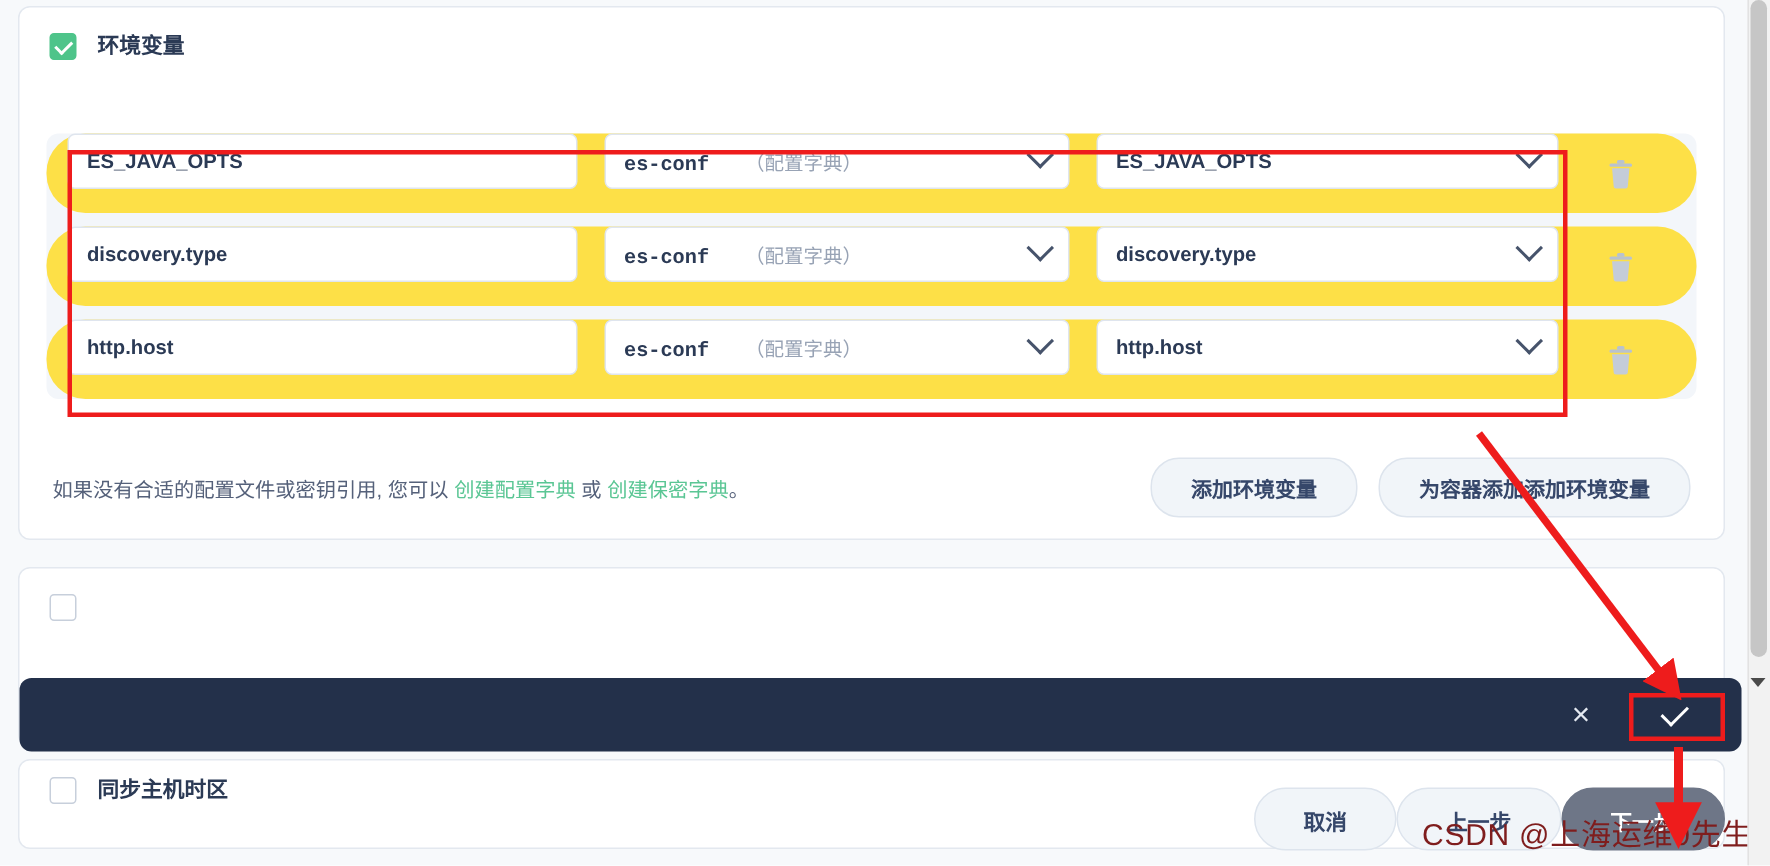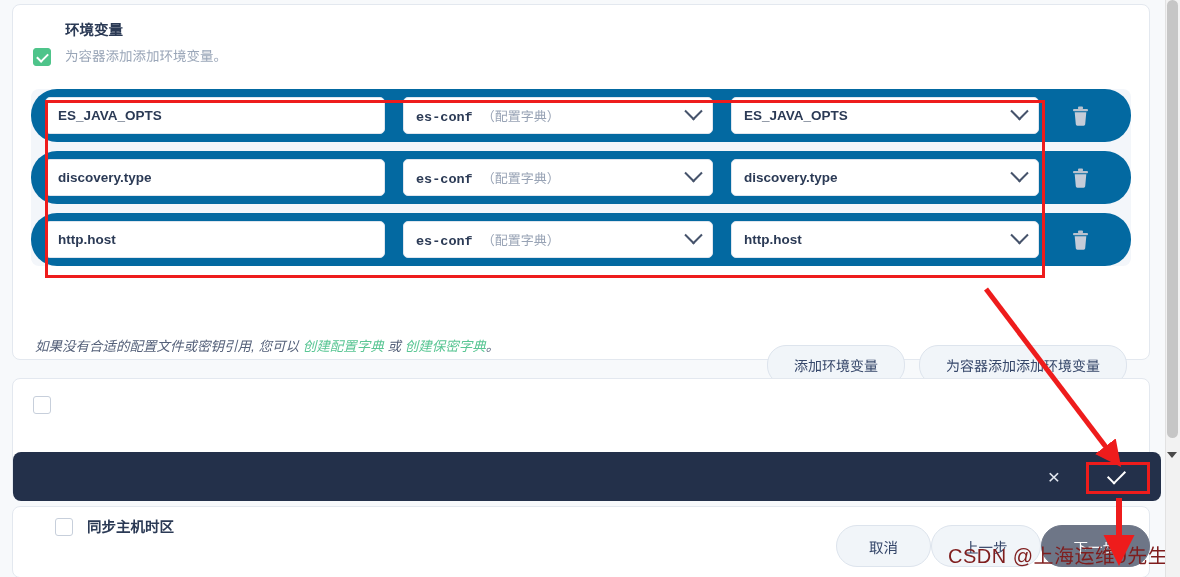--- a/index.html
+++ b/index.html
@@ -15,21 +15,21 @@
   
   .card{
     position:absolute;left:12px;right:30px;
     background:#ffffff;
     border:1px solid #e3e8ef;
     border-radius:8px;
     box-sizing:border-box;
   }
   #card-env{top:4px;height:356px;}
   #card-sec{top:378px;height:120px;}
-  #card-tz{top:506px;height:72px;padding-left:22px;}
+  #card-tz{top:506px;height:60px;}
 
   .card-head{padding:16px 0 0 20px;}
   .head-row{display:flex;align-items:flex-end;}
   .cbox{
     width:18px;height:18px;border-radius:3px;
     box-sizing:border-box;flex:0 0 auto;margin-top:1px;
   }
   .cbox.on{
     background:#4ec48a;border:1px solid #4ec48a;
     display:flex;align-items:center;justify-content:center;
@@ -47,72 +47,71 @@
   .head-sub{
     font-size:13.5px;color:#9aa6b8;margin-top:9px;line-height:18px;
   }
 
   
   .rows-wrap{
     position:absolute;left:18px;right:18px;top:84px;
     background:#f3f6fa;border-radius:8px;padding:0;
   }
   .row{
-    display:flex;align-items:center;
+    display:flex;
     height:53px;margin:0;
-    background:#0369a1;
+    background:#fde047;
     border-radius:26px;
     padding:0 10px 0 14px;
     box-sizing:border-box;
   }
   .row + .row{margin-top:9px;}
 
   .fld{
     height:37px;background:#fff;
     border:1px solid #dfe5ee;border-radius:5px;
     box-sizing:border-box;
     display:flex;align-items:center;
     padding:0 12px;
     font-size:13.5px;font-weight:700;color:#2b3a55;
     white-space:nowrap;overflow:hidden;
   }
   .f-key{width:340px;flex:0 0 340px;}
   .f-mid{width:310px;flex:0 0 310px;margin-left:18px;justify-content:space-between;font-family:Liberation Mono, monospace;}
   .f-val{width:308px;flex:0 0 308px;margin-left:18px;justify-content:space-between;}
 
   .mid-inner{display:flex;align-items:baseline;}
-  .mid-sub{font-weight:400;color:#98a3b5;margin-left:9px;font-size:13px;}
+  .mid-sub{font-weight:400;color:#98a3b5;margin-left:24px;font-size:13px;}
 
   .chev{
     width:11px;height:11px;flex:0 0 auto;margin-left:8px;
     border-right:2px solid #46536b;border-bottom:2px solid #46536b;
     transform:rotate(45deg) translate(-3px,-3px);
   }
   .trash-cell{
     flex:1;display:flex;align-items:center;justify-content:center;
   }
   .trash{width:17px;height:20px;display:block;}
 
   
   .env-foot{
     position:absolute;left:22px;right:22px;top:300px;
     display:flex;align-items:center;justify-content:space-between;
   }
   .hint{font-size:13.5px;color:#5b6valid;}
-  .hint{color:#55617a;font-style:italic;}
+  .hint{color:#55617a;}
   .lnk{color:#5ac694;}
   .btns{display:flex;gap:14px;}
   .pill{
     height:38px;padding:0 26px;
     display:flex;align-items:center;justify-content:center;
     background:#f1f5f9;border:1px solid #dde4ed;
     border-radius:19px;
-    font-size:14px;color:#36476a;font-weight:400;
+    font-size:14px;color:#36476a;font-weight:700;
     white-space:nowrap;
-    margin-top:40px;
   }
 
   
   .tz-head{padding:10px 0 0 20px;}
 
   
   .darkbar{
     position:absolute;left:13px;top:452px;
     width:1148px;height:49px;
     background:#23304a;border-radius:8px;
@@ -176,21 +175,20 @@
 
 <div class="stage">
 
   <section class="card" id="card-env">
 
     <div class="card-head">
       <div class="head-row">
         <div class="cbox on"></div>
         <div class="head-texts">
           <div class="head-title">环境变量</div>
-          <div class="head-sub">为容器添加添加环境变量。</div>
         </div>
       </div>
     </div>
 
     <div class="rows-wrap">
 
       <div class="row">
         <div class="fld f-key">ES_JAVA_OPTS</div>
         <div class="fld f-mid">
           <span class="mid-inner">

